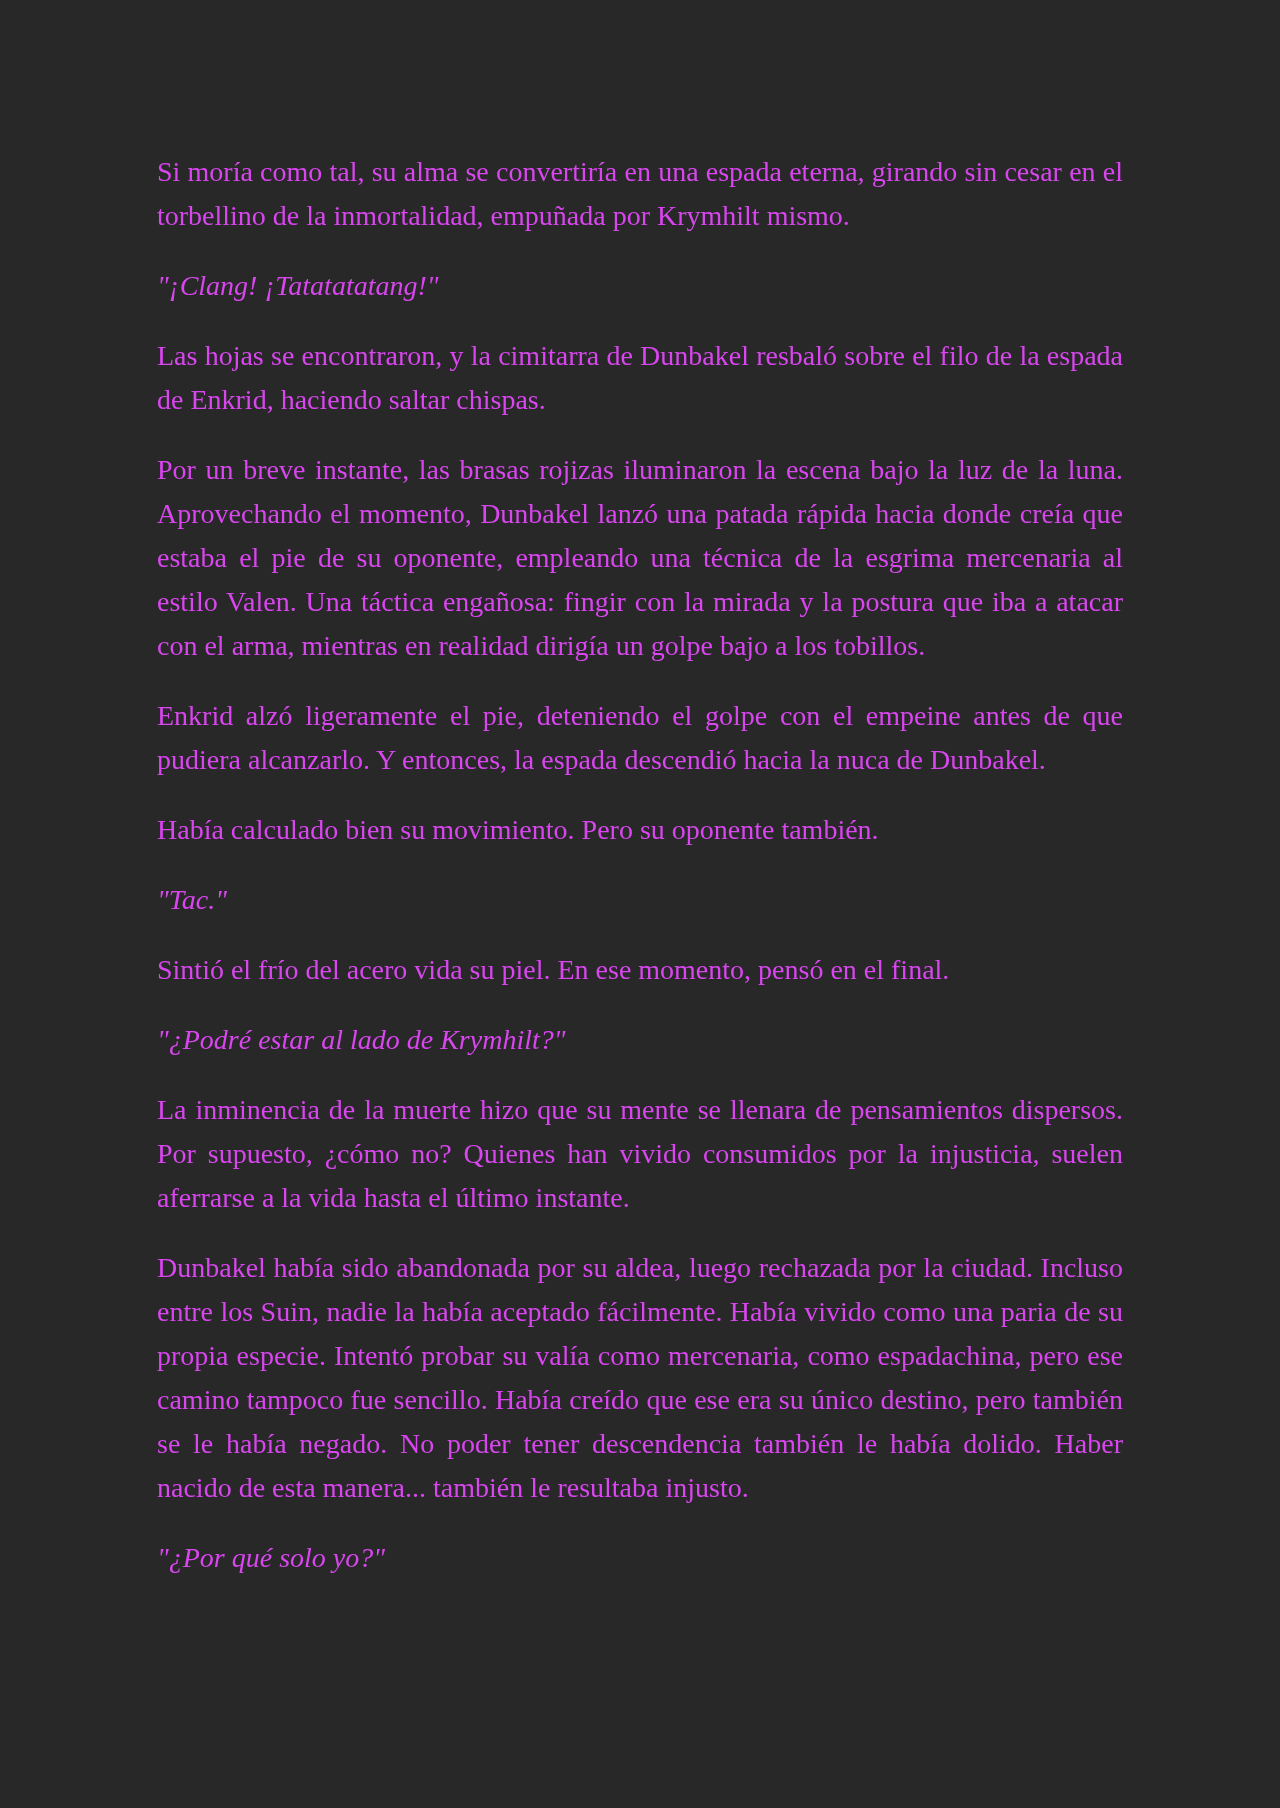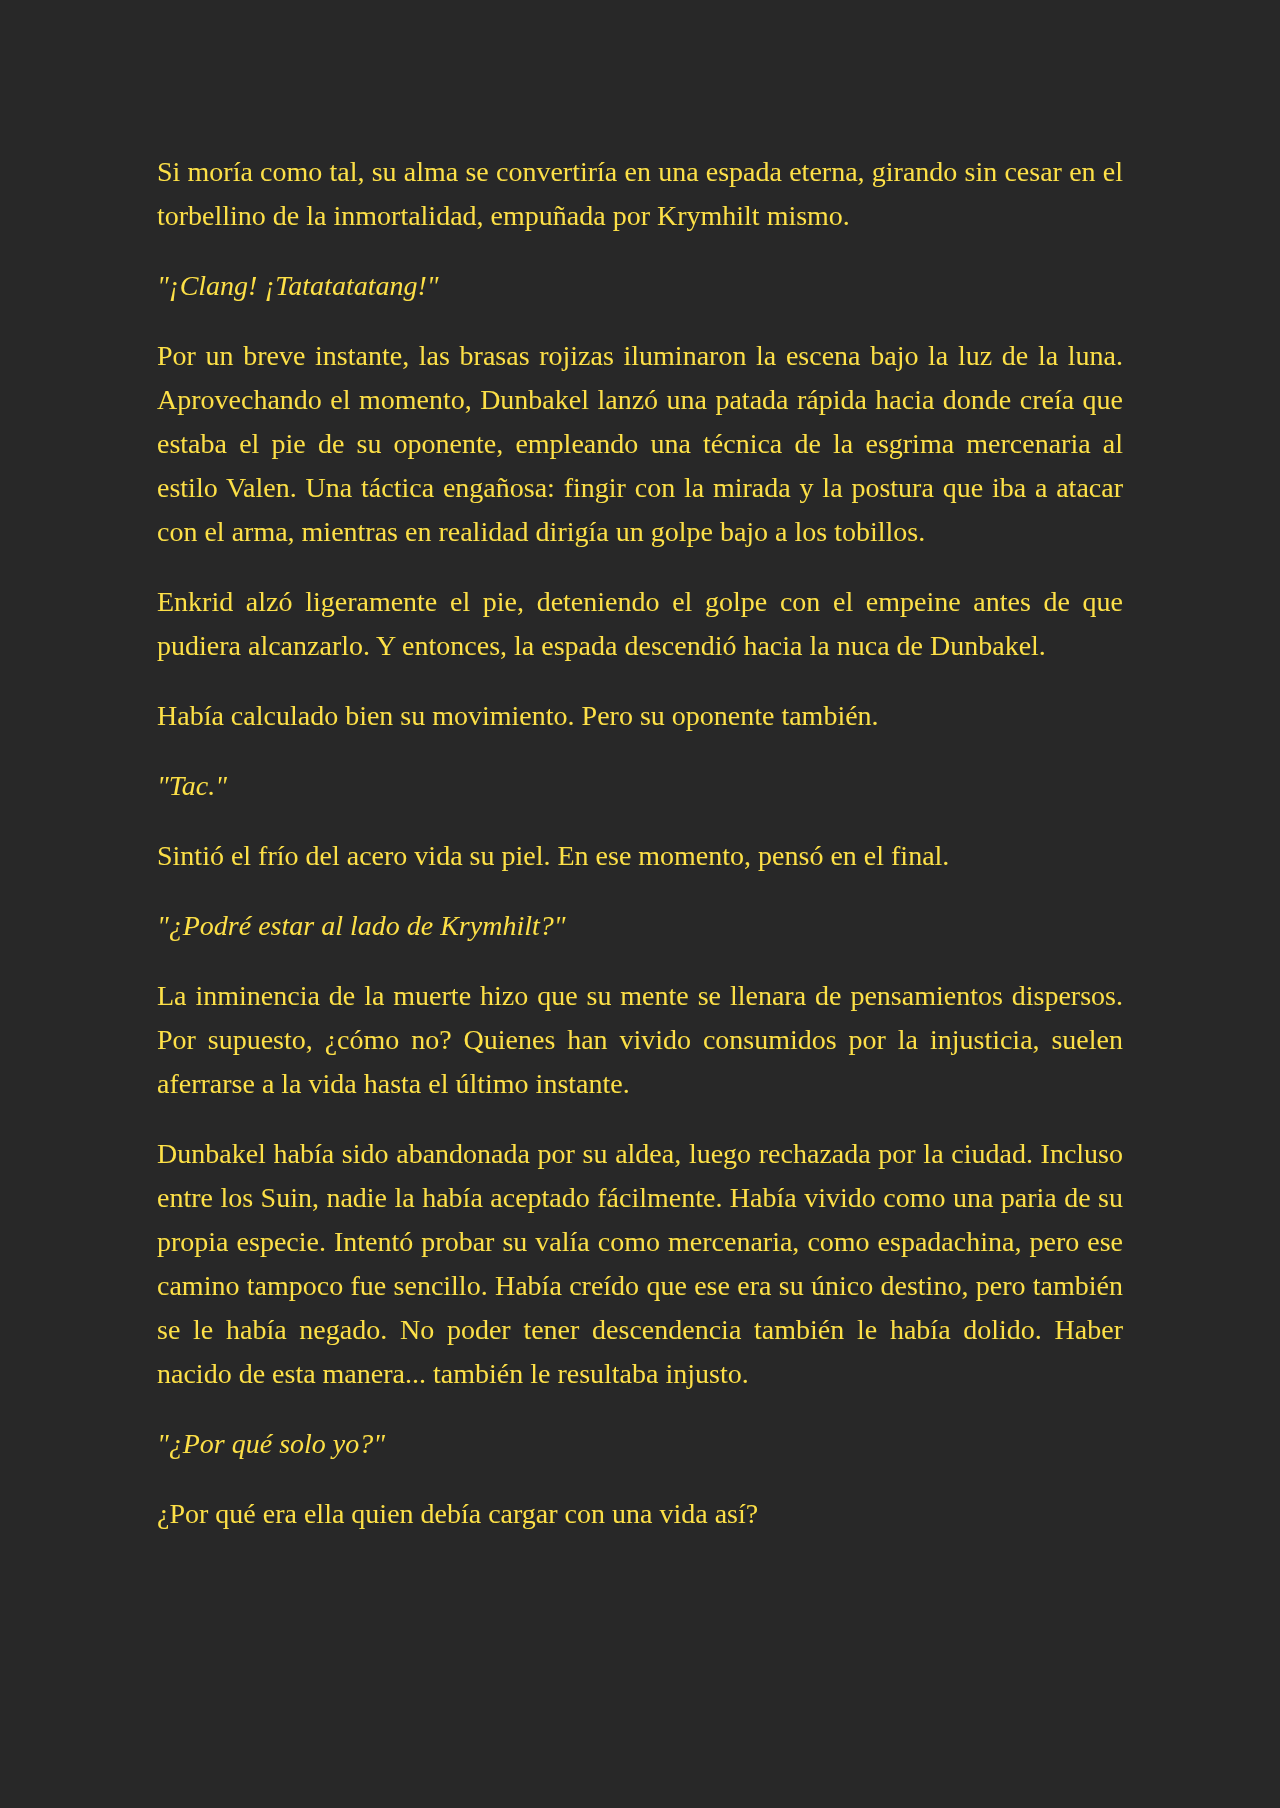--- a/index.html
+++ b/index.html
@@ -12,39 +12,39 @@
     background: #282828;
     overflow: hidden;
   }
   .page {
     width: 966px;
     margin: 0 auto;
     padding-top: 150px;
     font-family: "Liberation Serif", "DejaVu Serif", serif;
     font-size: 28px;
     line-height: 44px;
-    color: #fde047;
+    color: #d946ef;
     text-align: justify;
   }
   .para {
     margin: 0 0 26px 0;
   }
   .para.quote {
     font-style: italic;
   }
 </style>
 </head>
 <body>
 
 <main class="page">
   <p class="para">Si moría como tal, su alma se convertiría en una espada eterna, girando sin cesar en el torbellino de la inmortalidad, empuñada por Krymhilt mismo.</p>
   <p class="para quote">"¡Clang! ¡Tatatatatang!"</p>
+  <p class="para">Las hojas se encontraron, y la cimitarra de Dunbakel resbaló sobre el filo de la espada de Enkrid, haciendo saltar chispas.</p>
   <p class="para">Por un breve instante, las brasas rojizas iluminaron la escena bajo la luz de la luna. Aprovechando el momento, Dunbakel lanzó una patada rápida hacia donde creía que estaba el pie de su oponente, empleando una técnica de la esgrima mercenaria al estilo Valen. Una táctica engañosa: fingir con la mirada y la postura que iba a atacar con el arma, mientras en realidad dirigía un golpe bajo a los tobillos.</p>
   <p class="para">Enkrid alzó ligeramente el pie, deteniendo el golpe con el empeine antes de que pudiera alcanzarlo. Y entonces, la espada descendió hacia la nuca de Dunbakel.</p>
   <p class="para">Había calculado bien su movimiento. Pero su oponente también.</p>
   <p class="para quote">"Tac."</p>
   <p class="para">Sintió el frío del acero vida su piel. En ese momento, pensó en el final.</p>
   <p class="para quote">"¿Podré estar al lado de Krymhilt?"</p>
   <p class="para">La inminencia de la muerte hizo que su mente se llenara de pensamientos dispersos. Por supuesto, ¿cómo no? Quienes han vivido consumidos por la injusticia, suelen aferrarse a la vida hasta el último instante.</p>
   <p class="para">Dunbakel había sido abandonada por su aldea, luego rechazada por la ciudad. Incluso entre los Suin, nadie la había aceptado fácilmente. Había vivido como una paria de su propia especie. Intentó probar su valía como mercenaria, como espadachina, pero ese camino tampoco fue sencillo. Había creído que ese era su único destino, pero también se le había negado. No poder tener descendencia también le había dolido. Haber nacido de esta manera... también le resultaba injusto.</p>
   <p class="para quote">"¿Por qué solo yo?"</p>
-  <p class="para">¿Por qué era ella quien debía cargar con una vida así?</p>
 </main>
 
 </body></html>

